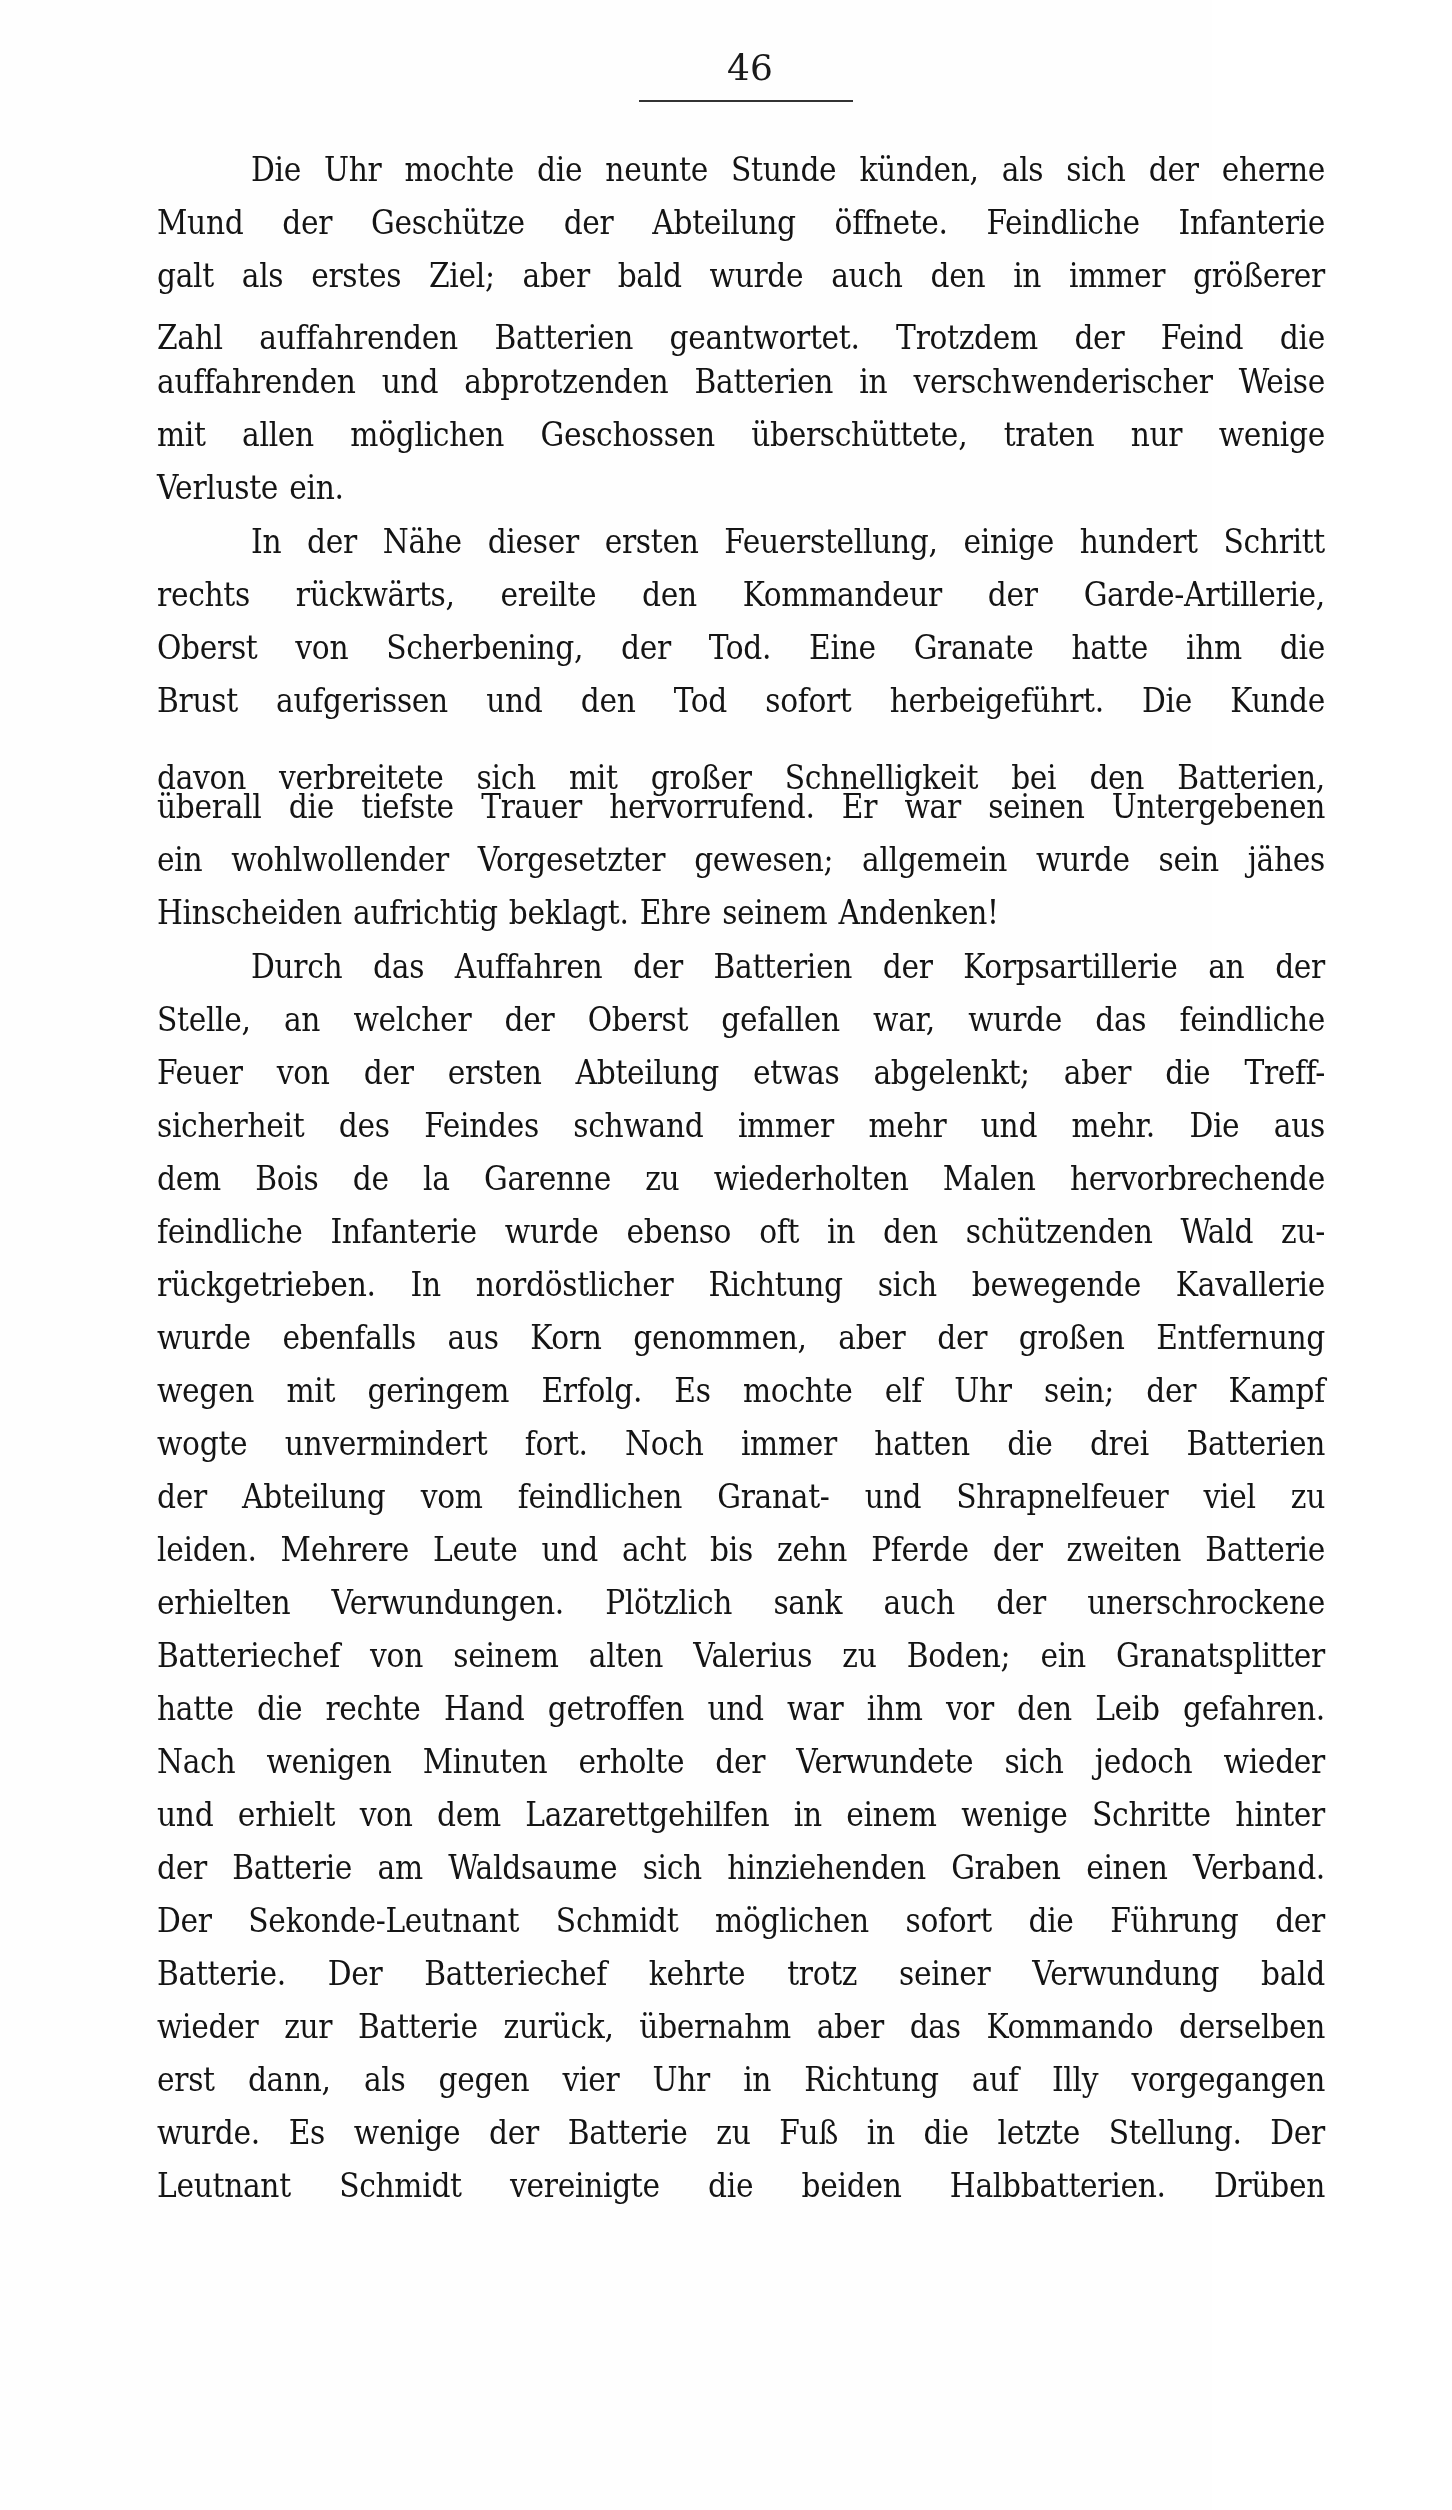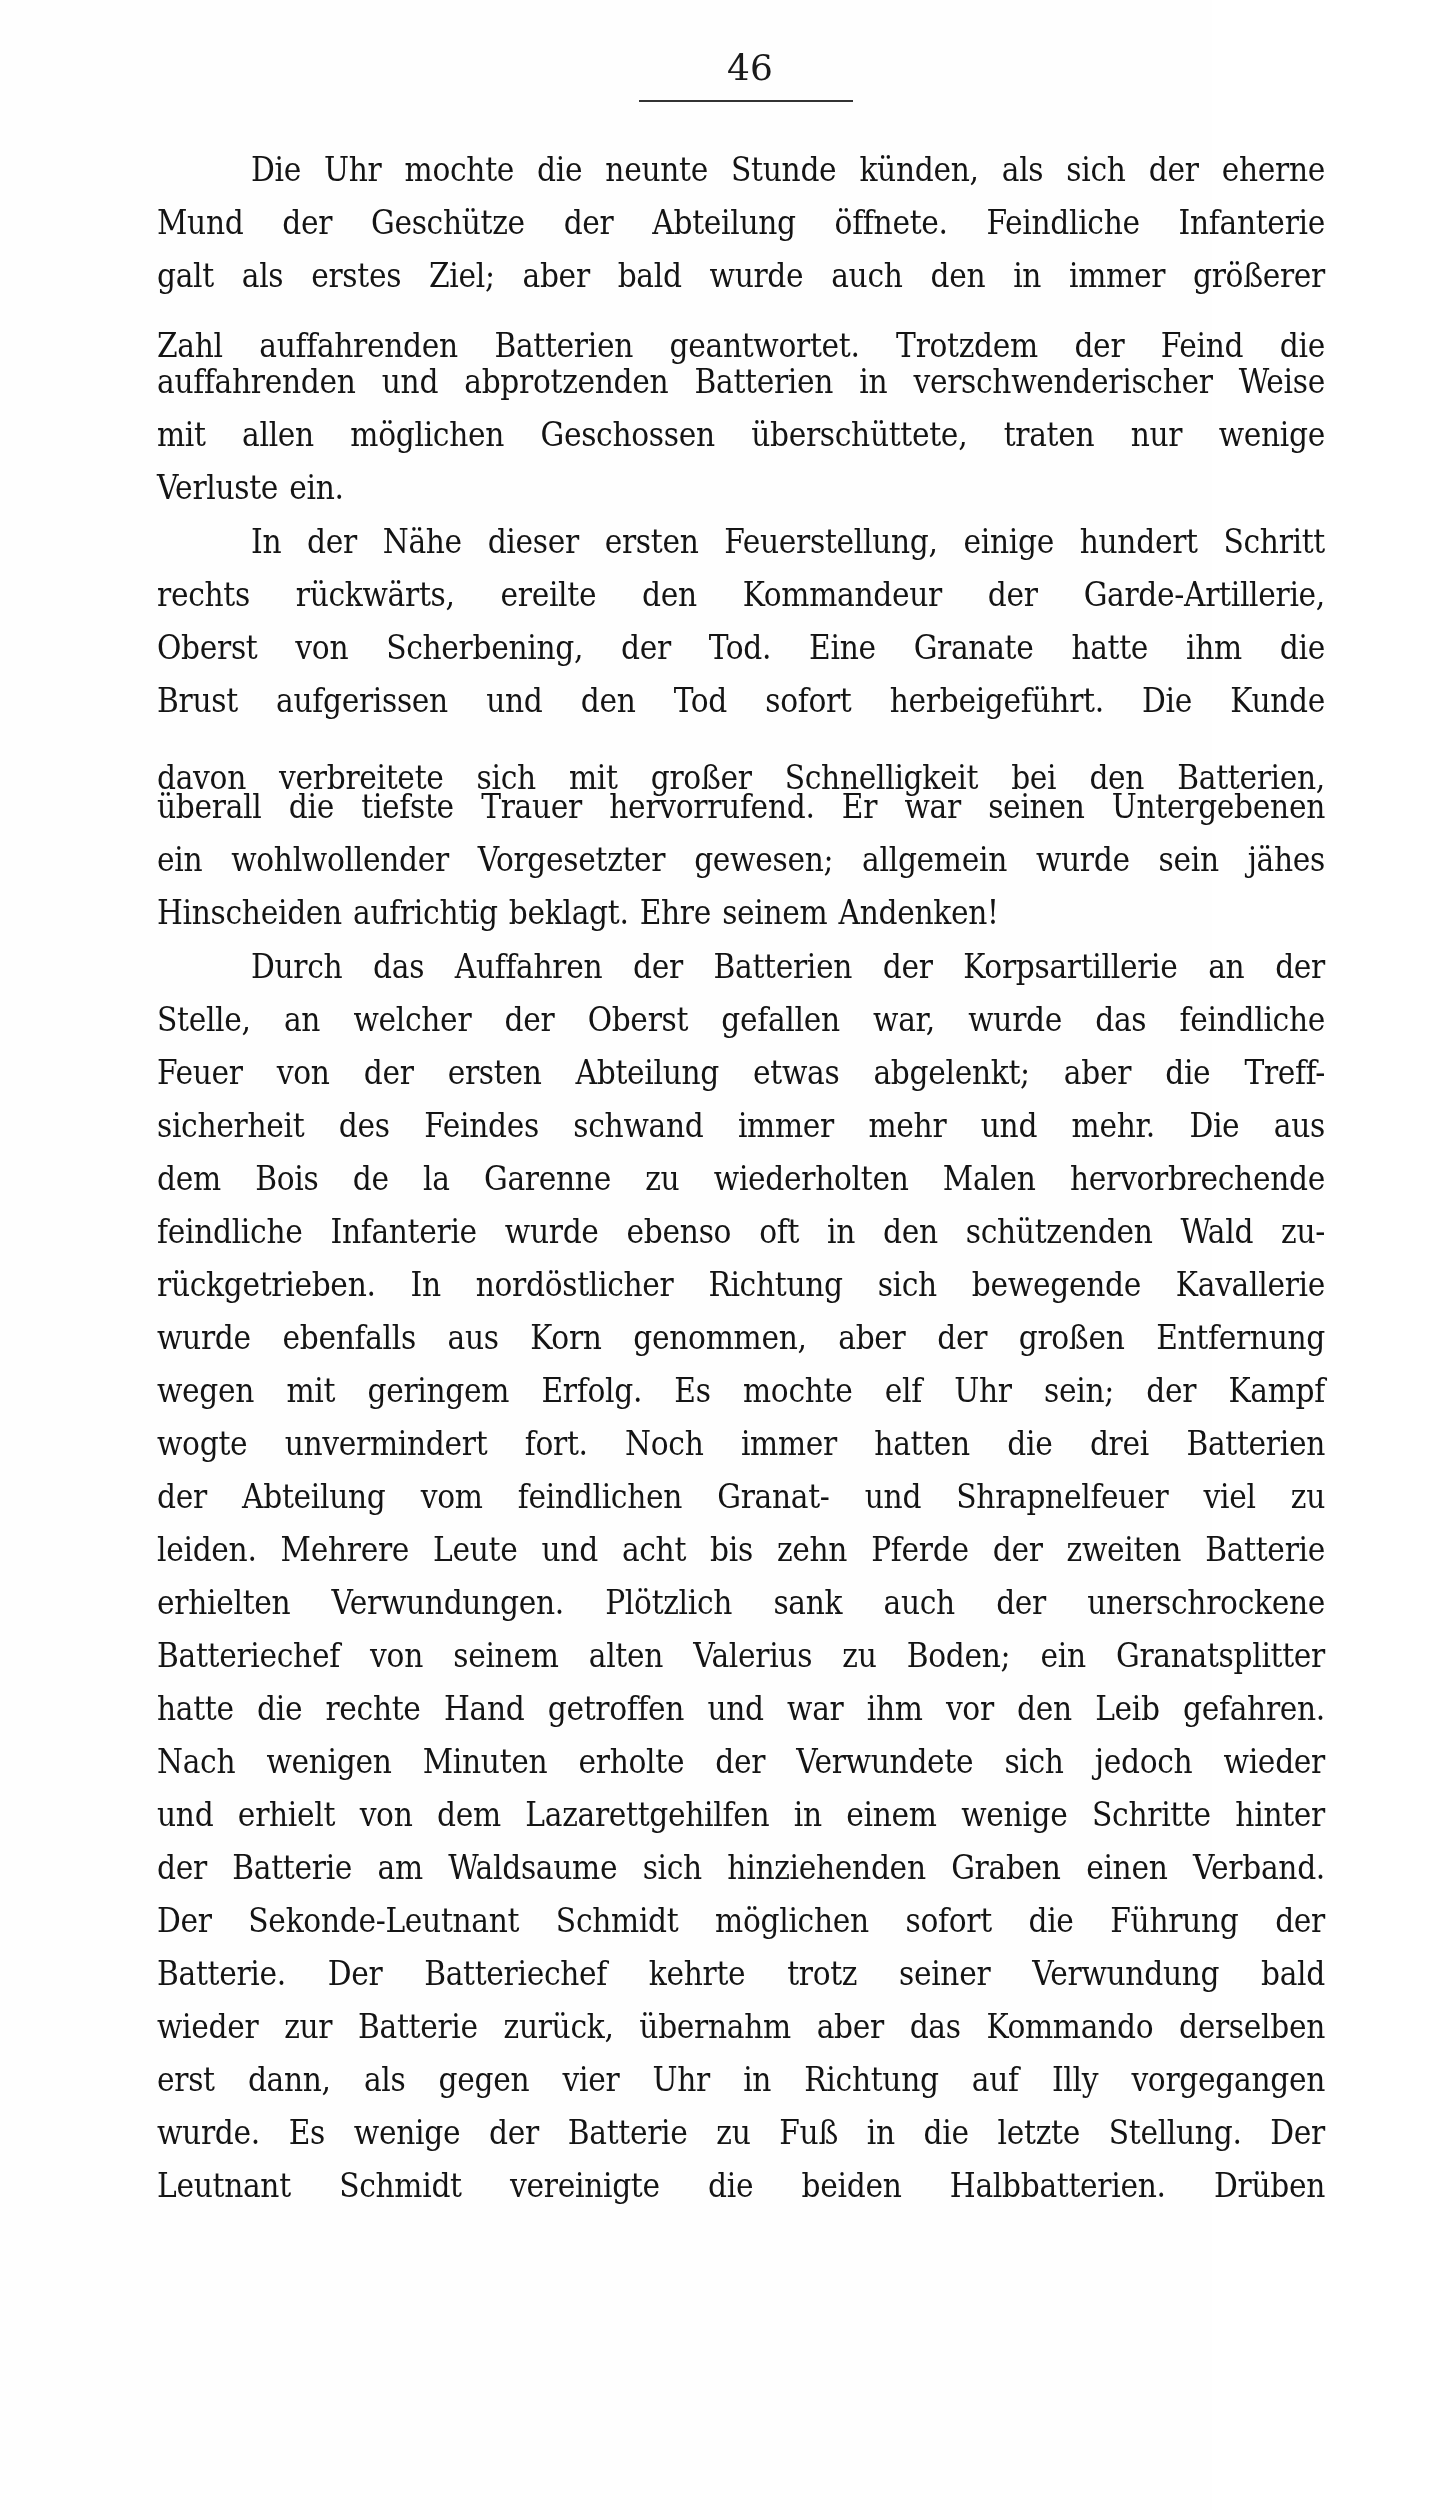--- a/index.html
+++ b/index.html
@@ -29,21 +29,21 @@
 <div class="page">
   <div class="page-number">46</div>
   <div class="header-rule"></div>
 
   <div class="body-text">
 
     <div>
       <div class="line indent" style="top: 150px; white-space: nowrap;"><span style="white-space: nowrap; word-spacing: 2px;">Die Uhr mochte die neunte Stunde künden, als sich der eherne</span></div>
       <div class="line" style="top: 203px; white-space: nowrap;"><span style="white-space: nowrap; word-spacing: 2px;">Mund der Geschütze der Abteilung öffnete. Feindliche Infanterie</span></div>
       <div class="line" style="top: 256px; white-space: nowrap;"><span style="white-space: nowrap; word-spacing: 2px;">galt als erstes Ziel; aber bald wurde auch den in immer größerer</span></div>
-      <div class="line" style="top: 326px; white-space: nowrap;"><span style="white-space: nowrap; word-spacing: 2px;">Zahl auffahrenden Batterien geantwortet. Trotzdem der Feind die</span></div>
+      <div class="line" style="top: 318px; white-space: nowrap;"><span style="white-space: nowrap; word-spacing: 2px;">Zahl auffahrenden Batterien geantwortet. Trotzdem der Feind die</span></div>
       <div class="line" style="top: 362px; white-space: nowrap;"><span style="white-space: nowrap; word-spacing: 2px;">auffahrenden und abprotzenden Batterien in verschwenderischer Weise</span></div>
       <div class="line" style="top: 415px; white-space: nowrap;"><span style="white-space: nowrap; word-spacing: 2px;">mit allen möglichen Geschossen überschüttete, traten nur wenige</span></div>
       <div class="line last" style="top: 468px; white-space: nowrap;"><span style="white-space: nowrap;">Verluste ein.</span></div>
     </div>
 
     <div>
       <div class="line indent" style="top: 522px; white-space: nowrap;"><span style="white-space: nowrap; word-spacing: 2px;">In der Nähe dieser ersten Feuerstellung, einige hundert Schritt</span></div>
       <div class="line" style="top: 575px; white-space: nowrap;"><span style="white-space: nowrap; word-spacing: 2px;">rechts rückwärts, ereilte den Kommandeur der Garde-Artillerie,</span></div>
       <div class="line" style="top: 628px; white-space: nowrap;"><span style="white-space: nowrap; word-spacing: 2px;">Oberst von Scherbening, der Tod. Eine Granate hatte ihm die</span></div>
       <div class="line" style="top: 681px; white-space: nowrap;"><span style="white-space: nowrap; word-spacing: 2px;">Brust aufgerissen und den Tod sofort herbeigeführt. Die Kunde</span></div>

